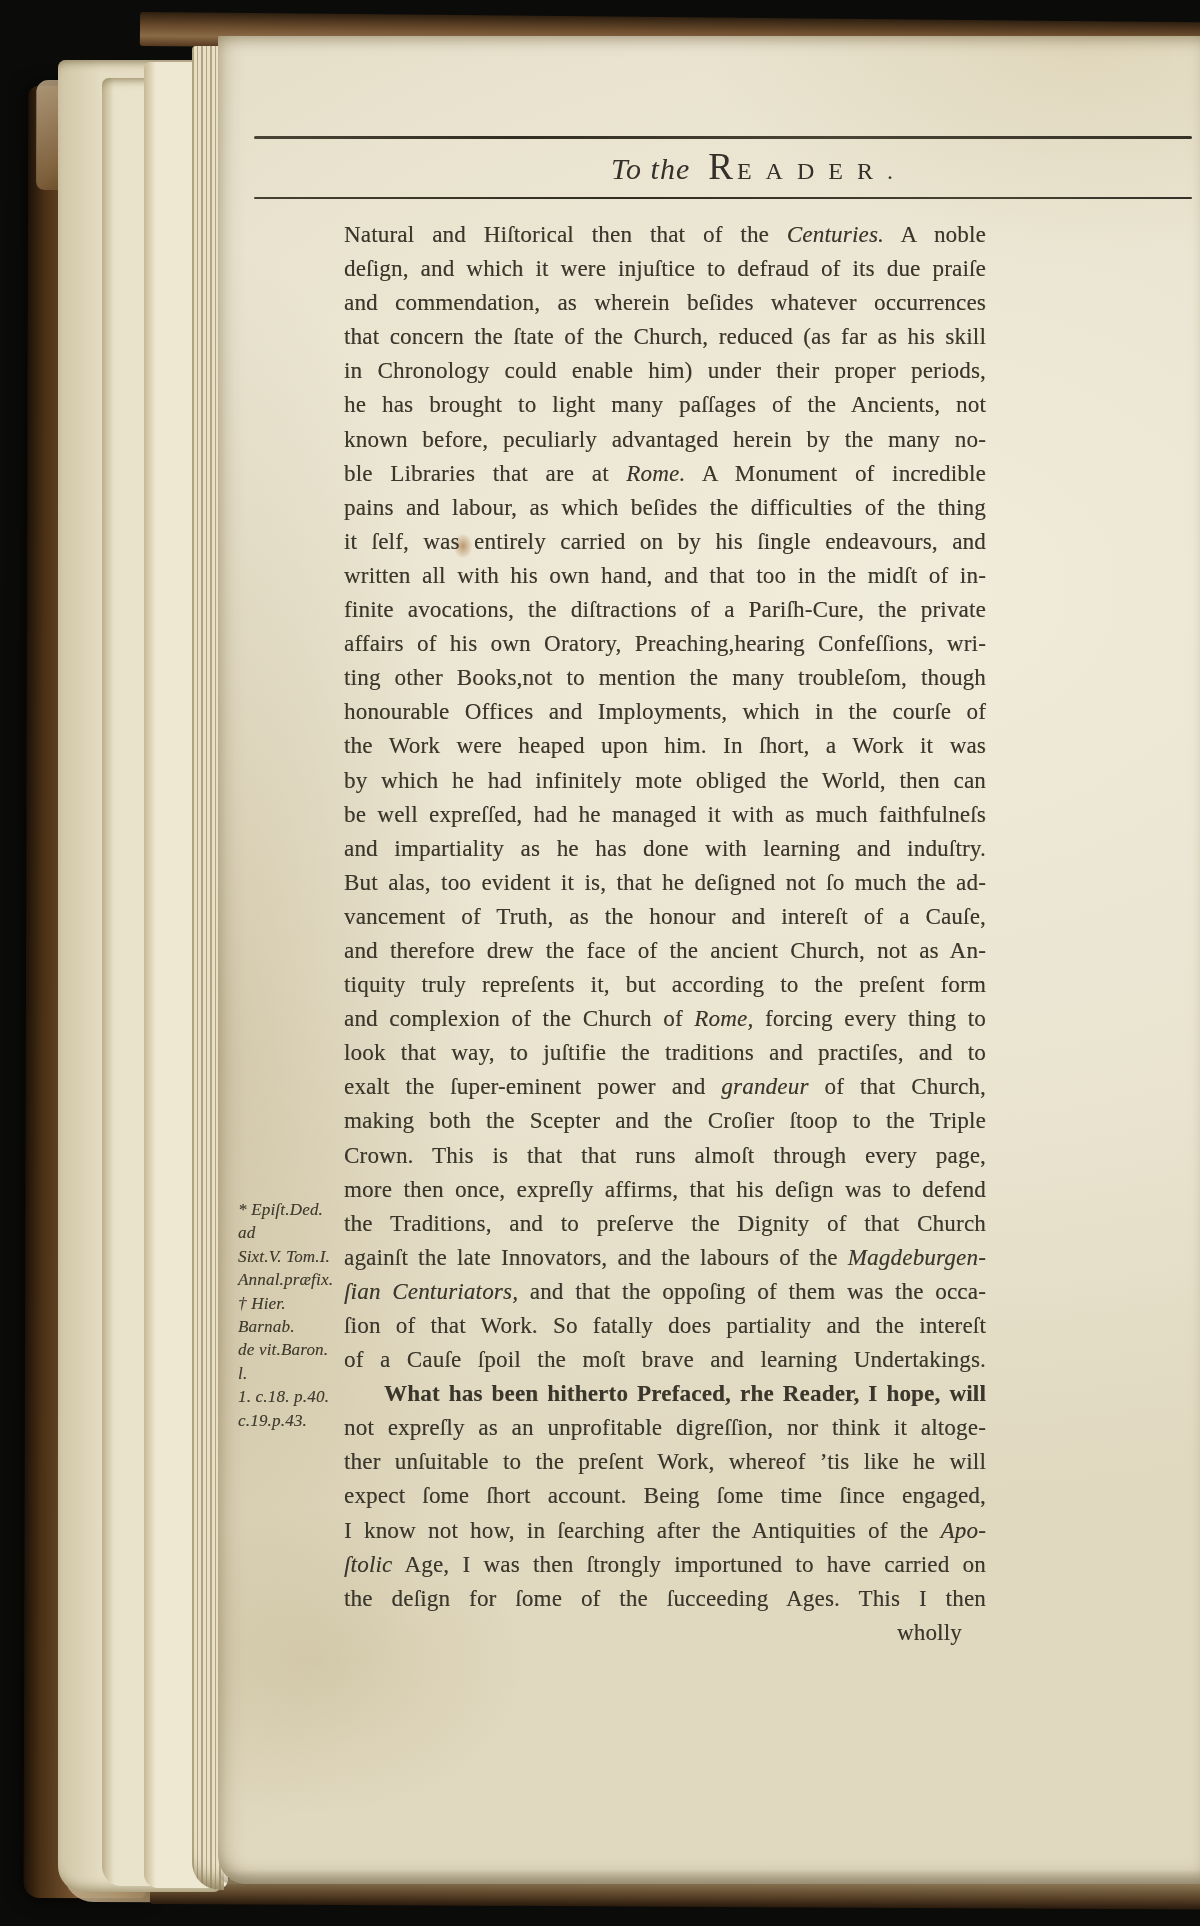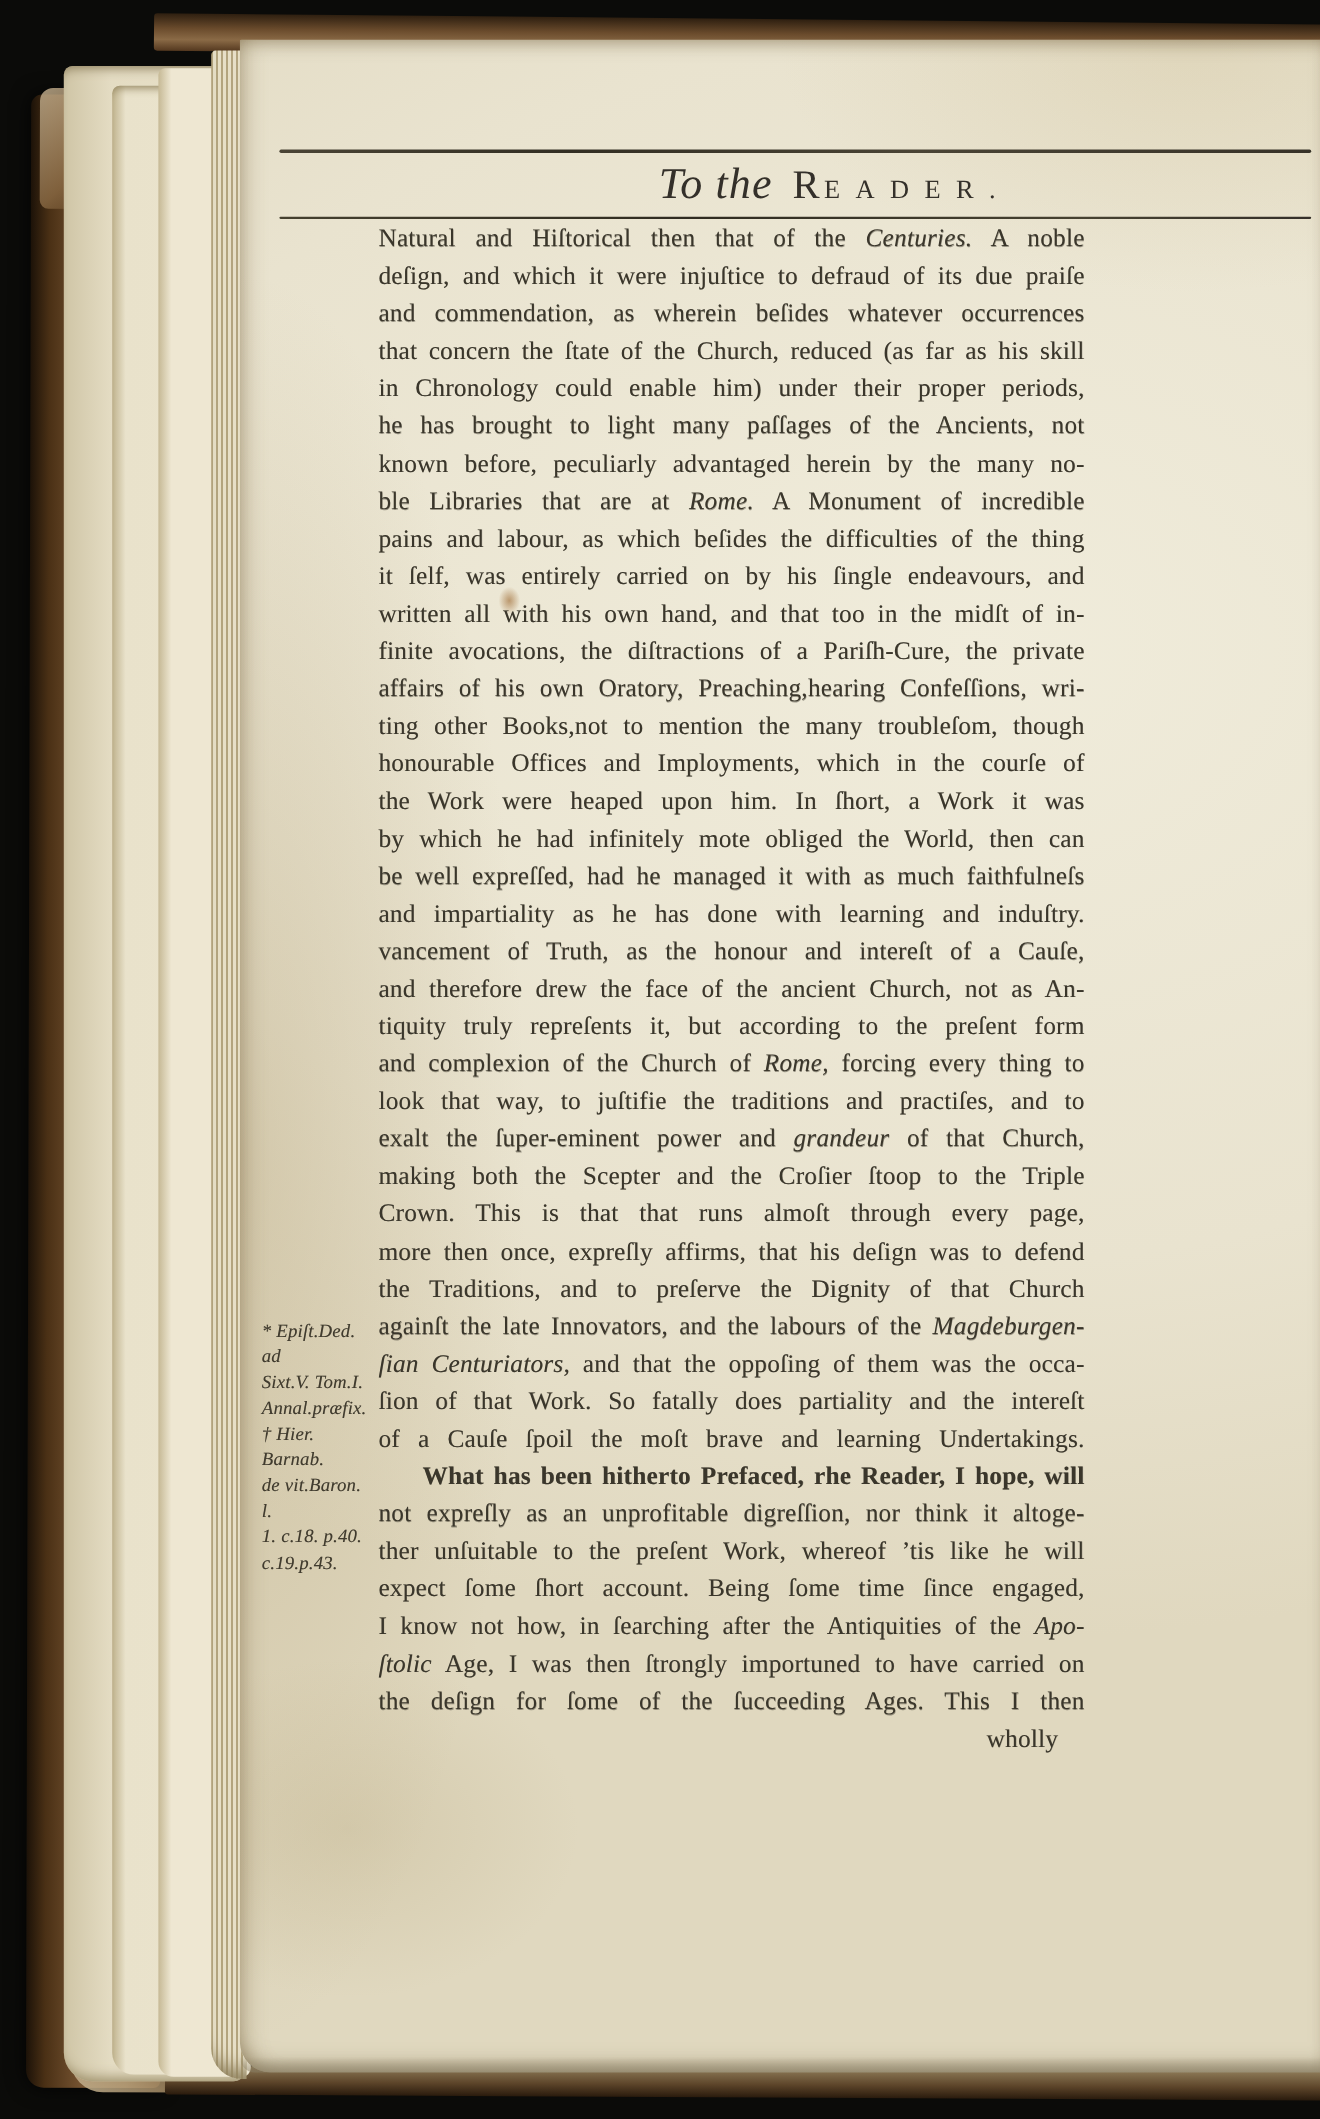--- a/index.html
+++ b/index.html
@@ -92,26 +92,26 @@
   .rule-top{top:100px;height:3px;
     background:linear-gradient(90deg,#4a4435,#322e23 28%,#4a4435 62%,#373228);}
   .rule-mid{top:161px;height:2px;
     background:linear-gradient(90deg,#45402f,#302c21 40%,#474231 78%,#35302a);}
 
   .header{
     position:absolute;top:103px;left:36px;right:8px;height:58px;
     text-align:center;text-indent:72px;
     color:#34302a;white-space:nowrap;
   }
-  .hdr-lead{font-style:italic;font-size:40px;line-height:56px;letter-spacing:1px;}
+  .hdr-lead{font-style:italic;font-size:30px;line-height:56px;letter-spacing:1px;}
   .hdr-cap{font-size:37px;line-height:56px;margin-left:14px;}
   .hdr-rest{font-size:24px;line-height:56px;letter-spacing:14px;margin-left:4px;}
 
   .textblock{
-    position:absolute;top:164px;left:126px;width:642px;
+    position:absolute;top:182px;left:126px;width:642px;
     color:#3a362b;font-size:23px;line-height:34.1px;
     word-spacing:.08em;letter-spacing:.2px;
     text-shadow:.3px .3px .5px rgba(55,50,40,.45);
   }
   .line{text-align:justify;text-align-last:justify;white-space:normal;}
   .line.indent{text-indent:40px;font-weight:bold;}
   .line i{font-style:italic;}
   .catchword-line{text-align:left;text-align-last:right;padding-right:24px;}
 
   .margin-notes{
@@ -156,20 +156,21 @@
           <div class="line"><span>it ſelf, was entirely carried on by his ſingle endeavours, and</span></div>
           <div class="line"><span>written all with his own hand, and that too in the midſt of in-</span></div>
           <div class="line"><span>finite avocations, the diſtractions of a Pariſh-Cure, the private</span></div>
           <div class="line"><span>affairs of his own Oratory, Preaching,hearing Confeſſions, wri-</span></div>
           <div class="line"><span>ting other Books,not to mention the many troubleſom, though</span></div>
           <div class="line"><span>honourable Offices and Imployments, which in the courſe of</span></div>
           <div class="line"><span>the Work were heaped upon him. In ſhort, a Work it was</span></div>
           <div class="line"><span>by which he had infinitely mote obliged the World, then can</span></div>
           <div class="line"><span>be well expreſſed, had he managed it with as much faithfulneſs</span></div>
           <div class="line"><span>and impartiality as he has done with learning and induſtry.</span></div>
+          <div class="line"><span>But alas, too evident it is, that he deſigned not ſo much the ad-</span></div>
           <div class="line"><span>vancement of Truth, as the honour and intereſt of a Cauſe,</span></div>
           <div class="line"><span>and therefore drew the face of the ancient Church, not as An-</span></div>
           <div class="line"><span>tiquity truly repreſents it, but according to the preſent form</span></div>
           <div class="line"><span>and complexion of the Church of </span><i>Rome,</i><span> forcing every thing to</span></div>
           <div class="line"><span>look that way, to juſtifie the traditions and practiſes, and to</span></div>
           <div class="line"><span>exalt the ſuper-eminent power and </span><i>grandeur</i><span> of that Church,</span></div>
           <div class="line"><span>making both the Scepter and the Croſier ſtoop to the Triple</span></div>
           <div class="line"><span>Crown. This is that that runs almoſt through every page,</span></div>
           <div class="line"><span>more then once, expreſly affirms, that his deſign was to defend</span></div>
           <div class="line"><span>the Traditions, and to preſerve the Dignity of that Church</span></div>

